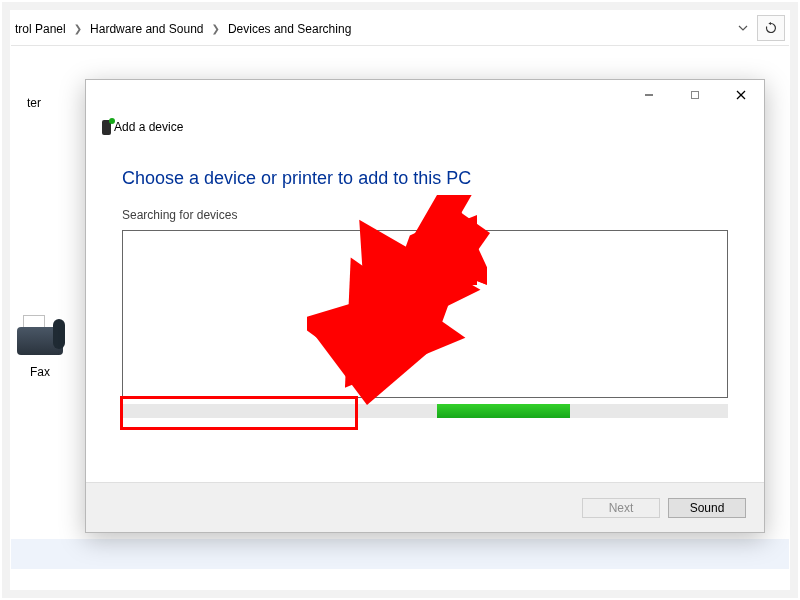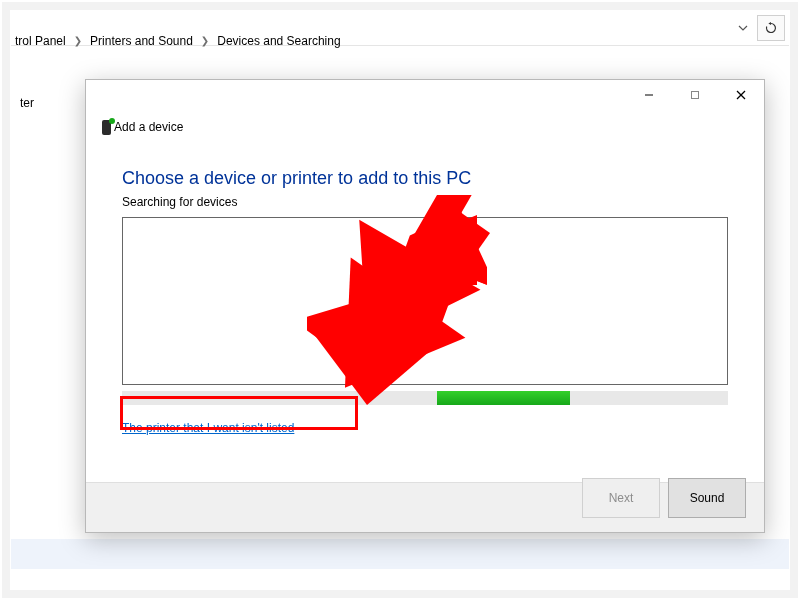--- a/index.html
+++ b/index.html
@@ -5,31 +5,31 @@
   * { box-sizing: border-box; }
   html, body { margin:0; padding:0; font-family:"Segoe UI", Tahoma, sans-serif; font-size:12px; color:#000; }
   body { width:800px; height:600px; background:#fff; position:relative; overflow:hidden; }
 
   
   .frame { position:absolute; left:2px; top:2px; width:796px; height:596px; background:#f2f2f2; }
   .frame-inner { position:absolute; left:8px; top:8px; right:8px; bottom:8px; background:#fff; border:1px solid #fff; }
 
   
   .breadcrumb-bar { position:absolute; left:0; top:0; right:0; height:35px; border-bottom:1px solid #e5e5e5; }
-  .breadcrumb { position:absolute; left:0; top:12px; height:35px; display:flex; align-items:center; padding-left:4px; font-size:12px; color:#000; }
+  .breadcrumb { position:absolute; left:0; top:0; height:35px; display:flex; align-items:center; padding-left:4px; font-size:12px; color:#000; }
   .breadcrumb span.sep { margin:0 8px; color:#707070; font-size:10px; }
   .bc-item { white-space:nowrap; }
   .refresh-btn { position:absolute; top:4px; right:4px; width:28px; height:26px; border:1px solid #d0d0d0; background:#fafafa; display:flex; align-items:center; justify-content:center; }
   .refresh-btn svg { width:12px; height:12px; }
   .chev-btn { position:absolute; top:4px; right:36px; width:20px; height:26px; display:flex; align-items:center; justify-content:center; }
   .chev-btn svg{width:10px;height:10px;}
 
   
   .sidebar-strip { position:absolute; left:0; top:36px; width:30px; height:560px; }
-  .sidebar-label { position:absolute; left:0; top:85px; width:30px; text-align:center; padding-left:2px; font-size:12px; }
+  .sidebar-label { position:absolute; left:0; top:85px; width:30px; text-align:right; padding-left:2px; font-size:12px; }
 
   
   .fax-block { position:absolute; left:-6px; top:302px; text-align:center; width:70px; }
   .fax-block .fax-icon { width:58px; height:48px; margin:0 auto 4px auto; position:relative; }
   .fax-icon .body { position:absolute; left:6px; top:14px; width:46px; height:28px; background:linear-gradient(#4a5766,#2a333d); border-radius:4px; }
   .fax-icon .paper { position:absolute; left:12px; top:2px; width:22px; height:20px; background:#fff; border:1px solid #c0c0c0; }
   .fax-icon .handset { position:absolute; right:4px; top:6px; width:12px; height:30px; background:#1f2a33; border-radius:6px; }
   .fax-label { font-size:12px; }
 
   
@@ -41,73 +41,81 @@
   .titlebar .wctrl { position:absolute; right:0; top:0; height:30px; display:flex; }
   .wbtn { width:46px; height:30px; display:flex; align-items:center; justify-content:center; }
   .wbtn svg { width:10px; height:10px; }
   .title-row { position:absolute; left:14px; top:38px; display:flex; align-items:center; gap:0; }
   .device-icon { width:14px; height:18px; position:relative; }
   .device-icon .phone { position:absolute; left:2px; top:2px; width:9px; height:15px; background:#2b2b2b; border-radius:2px; }
   .device-icon .dot { position:absolute; right:-1px; top:0; width:6px; height:6px; background:#17a81a; border-radius:50%; }
   .title-text { font-size:12px; }
 
   .content { position:absolute; left:36px; top:88px; right:36px; }
-  .headline { color:#003399; font-size:18px; font-weight:400; margin-bottom:6px; }
-  .status { font-size:12px; color:#000000; margin-bottom:8px; }
+  .headline { color:#003399; font-size:18px; font-weight:400; margin-bottom:19px; }
+  .status { font-size:12px; color:#404040; margin-bottom:8px; }
   .listbox { border:1px solid #666; height:168px; background:#fff; }
 
   .progress { position:relative; margin-top:6px; height:14px; background:#e8e8e8; }
   .progress .chunk { position:absolute; top:0; left:52%; width:22%; height:100%; background:linear-gradient(#33d02a,#17a81a); }
 
   .link-row { margin-top:16px; }
   .link { color:#0066cc; font-size:12px; text-decoration:underline; }
 
   .red-box { position:absolute; border:3px solid red; pointer-events:none; }
   .red-box.link-hl { left:34px; top:316px; width:238px; height:34px; }
 
   .button-row { position:absolute; right:18px; bottom:14px; display:flex; gap:8px; }
-  .btn { min-width:78px; height:40px; border:1px solid #adadad; background:#e1e1e1; font-size:12px; display:flex; align-items:center; justify-content:center; }
+  .btn { min-width:78px; height:20px; border:1px solid #adadad; background:#e1e1e1; font-size:12px; display:flex; align-items:center; justify-content:center; }
   .btn.disabled { color:#8d8d8d; background:#efefef; border-color:#d0d0d0; }
   .dialog-footer { position:absolute; left:0; right:0; bottom:0; height:50px; background:#f0f0f0; border-top:1px solid #dfdfdf; }
 
   
   .arrow-anno { position:absolute; left:296px; top:184px; width:180px; height:210px; pointer-events:none; }
   .arrow-anno svg { width:100%; height:100%; }
 </style>
 </head>
 <body>
 
 <div class="frame">
   <div class="frame-inner">
 
     <div class="breadcrumb-bar">
       <div class="breadcrumb">
         <span class="bc-item">trol Panel</span>
         <span class="sep">❯</span>
-        <span class="bc-item">Printers and Sound</span>
+        <span class="bc-item">Hardware and Sound</span>
         <span class="sep">❯</span>
         <span class="bc-item">Devices and Searching</span>
       </div>
       <div class="chev-btn">
         <svg viewBox="0 0 10 10">
             <path d="M1 3 L5 7 L9 3" stroke="#555" stroke-width="1.2" fill="none"></path>
           </svg>
       </div>
       <div class="refresh-btn">
         <svg viewBox="0 0 12 12">
             <path d="M6 1.5 A4.5 4.5 0 1 1 1.7 4.5" stroke="#333" stroke-width="1.2" fill="none"></path>
             <path d="M6 0 L6 3 L3.4 1.5 Z" fill="#333"></path>
           </svg>
       </div>
     </div>
 
     <div class="sidebar-strip">
     </div>
     <div class="sidebar-label">ter</div>
 
+    <div class="fax-block">
+      <div class="fax-icon">
+        <div class="paper"></div>
+        <div class="body"></div>
+        <div class="handset"></div>
+      </div>
+      <div class="fax-label">Fax</div>
+    </div>
 
     <div class="bottom-strip"></div>
 
     <div class="dialog">
       <div class="titlebar">
         <div class="wctrl">
           <div class="wbtn">
             <svg viewBox="0 0 10 10">
                 <line x1="1" y1="5" x2="9" y2="5" stroke="#000" stroke-width="1"></line>
               </svg>
@@ -134,23 +142,20 @@
         <div class="title-text">Add a device</div>
       </div>
 
       <div class="content">
         <div class="headline">Choose a device or printer to add to this PC</div>
         <div class="status">Searching for devices</div>
         <div class="listbox"></div>
         <div class="progress">
           <div class="chunk"></div>
         </div>
-        <div class="link-row">
-          <a class="link" href="#">The printer that I want isn't listed</a>
-        </div>
       </div>
 
       <div class="dialog-footer"></div>
       <div class="button-row">
         <div class="btn disabled">Next</div>
         <div class="btn">Sound</div>
       </div>
 
       <div class="red-box link-hl"></div>
     </div>

